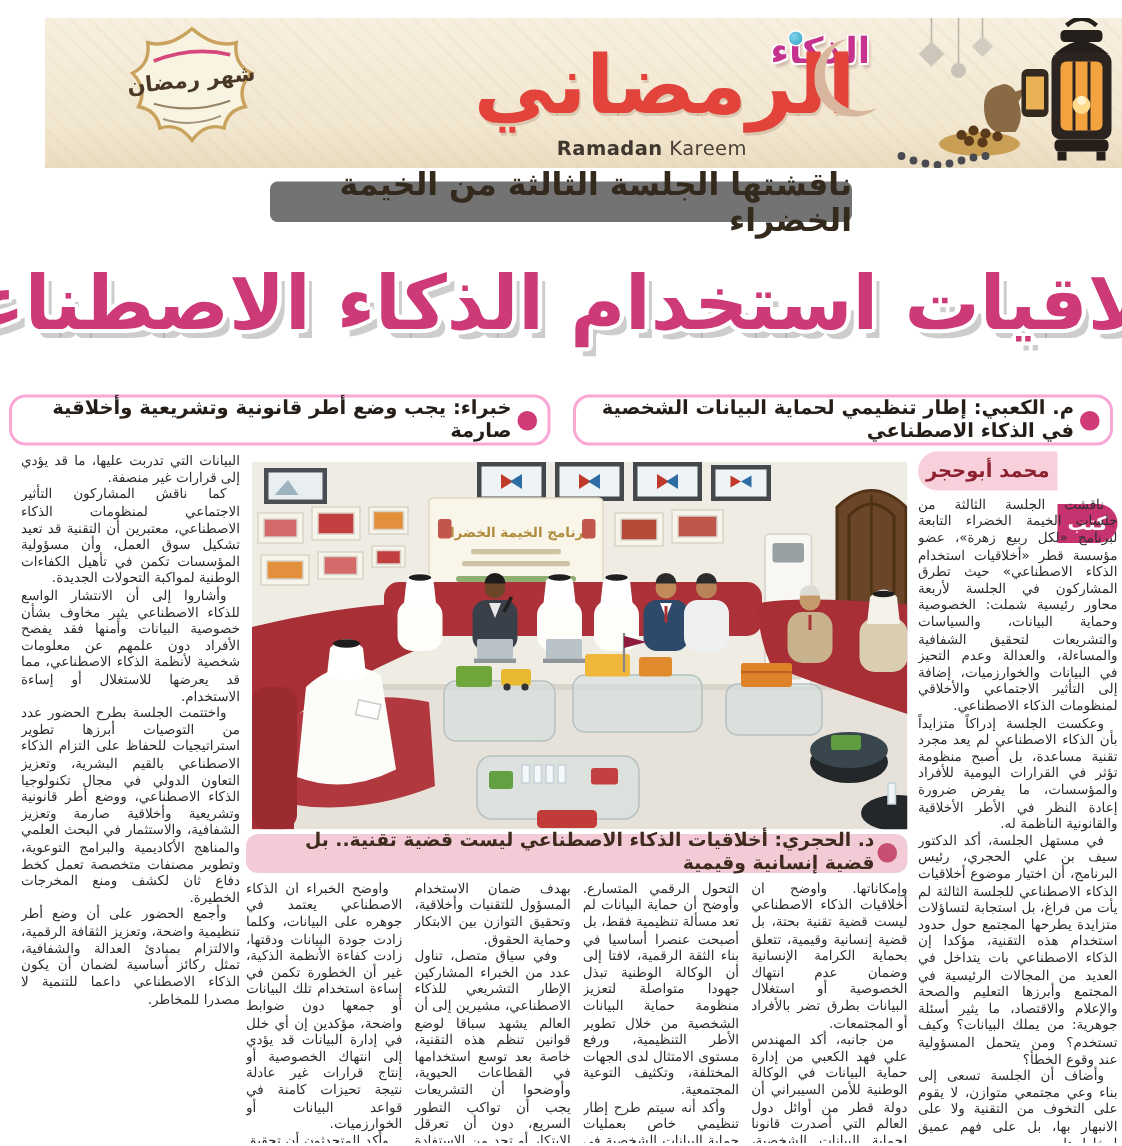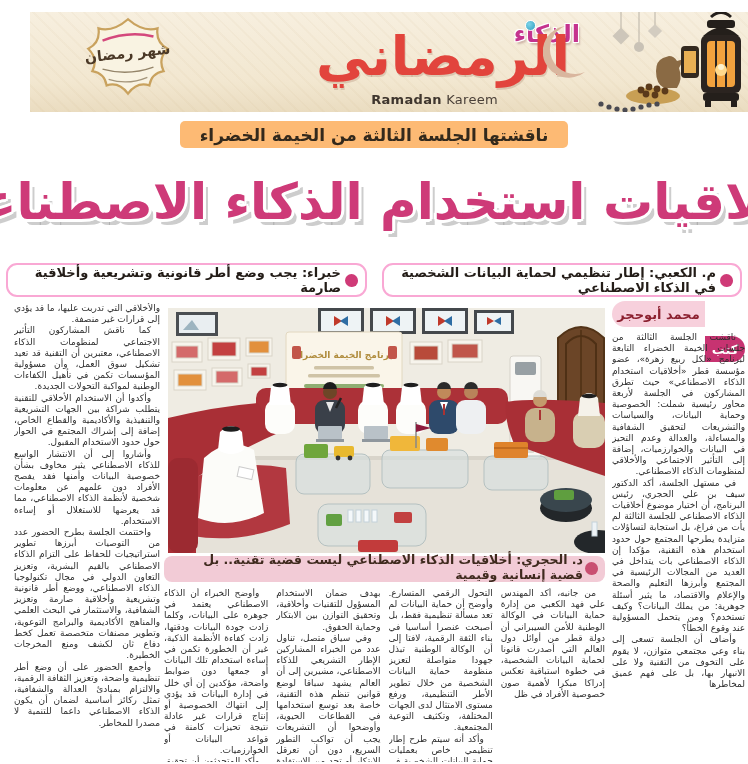--- a/index.html
+++ b/index.html
@@ -32,23 +32,23 @@
     position:absolute;right:0px;top:13px;width:330px;
     font-size:54px;font-weight:bold;color:#e2443c;line-height:60px;
     text-shadow:1px 2px 0 rgba(120,60,40,.18);
   }
   .logo-sub{position:absolute;right:110px;top:78px;font-size:13px;color:#4a4038;letter-spacing:.3px;}
   .logo-sub b{font-weight:bold;color:#3f362e;}
   .mast-deco{position:absolute;right:0;top:0;width:205px;height:100px;}
   
   .kicker{
     position:absolute;left:180px;top:121px;width:388px;height:27px;
-    background:#fdba74;border-radius:5px;
+    background:#737373;border-radius:5px;
     display:flex;align-items:center;justify-content:center;
-    font-size:17px;font-weight:bold;color:#33291c;
+    font-size:21px;font-weight:bold;color:#33291c;
   }
   
   .headline{
     position:absolute;left:0;top:146px;width:748px;height:112px;
     display:flex;align-items:center;justify-content:center;
     font-size:50px;font-weight:bold;color:#ce3a78;white-space:nowrap;
     text-shadow:
       -2px -2px 0 #fff,2px -2px 0 #fff,-2px 2px 0 #fff,2px 2px 0 #fff,
       0 -3px 0 #fff,0 3px 0 #fff,-3px 0 0 #fff,3px 0 0 #fff,
       5px 6px 0 rgba(130,130,130,.4);
@@ -424,42 +424,43 @@
 </svg>
 </div>
 
 <div class="caption">
   <span>د. الحجري: أخلاقيات الذكاء الاصطناعي ليست قضية تقنية.. بل قضية إنسانية وقيمية</span>
   <span class="quote-blob"></span>
 </div>
 
 <div class="newscol col-right">
   <p>ناقشت الجلسة الثالثة من جلسات الخيمة الخضراء التابعة لبرنامج «لكل ربيع زهرة»، عضو مؤسسة قطر «أخلاقيات استخدام الذكاء الاصطناعي» حيث تطرق المشاركون في الجلسة لأربعة محاور رئيسية شملت: الخصوصية وحماية البيانات، والسياسات والتشريعات لتحقيق الشفافية والمساءلة، والعدالة وعدم التحيز في البيانات والخوارزميات، إضافة إلى التأثير الاجتماعي والأخلاقي لمنظومات الذكاء الاصطناعي.</p>
+  <p>وعكست الجلسة إدراكاً متزايداً بأن الذكاء الاصطناعي لم يعد مجرد تقنية مساعدة، بل أصبح منظومة تؤثر في القرارات اليومية للأفراد والمؤسسات، ما يفرض ضرورة إعادة النظر في الأطر الأخلاقية والقانونية الناظمة له.</p>
   <p>في مستهل الجلسة، أكد الدكتور سيف بن علي الحجري، رئيس البرنامج، أن اختيار موضوع أخلاقيات الذكاء الاصطناعي للجلسة الثالثة لم يأت من فراغ، بل استجابة لتساؤلات متزايدة يطرحها المجتمع حول حدود استخدام هذه التقنية، مؤكدا إن الذكاء الاصطناعي بات يتداخل في العديد من المجالات الرئيسية في المجتمع وأبرزها التعليم والصحة والإعلام والاقتصاد، ما يثير أسئلة جوهرية: من يملك البيانات؟ وكيف تستخدم؟ ومن يتحمل المسؤولية عند وقوع الخطأ؟</p>
   <p>وأضاف أن الجلسة تسعى إلى بناء وعي مجتمعي متوازن، لا يقوم على التخوف من التقنية ولا على الانبهار بها، بل على فهم عميق لمخاطرها</p>
 </div>
 
 <div class="mid-wrap">
   <div class="newscol">
+    <p class="cont">وإمكاناتها. وأوضح أن أخلاقيات الذكاء الاصطناعي ليست قضية تقنية بحتة، بل قضية إنسانية وقيمية، تتعلق بحماية الكرامة الإنسانية وضمان عدم انتهاك الخصوصية أو استغلال البيانات بطرق تضر بالأفراد أو المجتمعات.</p>
     <p>من جانبه، أكد المهندس علي فهد الكعبي من إدارة حماية البيانات في الوكالة الوطنية للأمن السيبراني أن دولة قطر من أوائل دول العالم التي أصدرت قانونا لحماية البيانات الشخصية، في خطوة استباقية تعكس إدراكا مبكرا لأهمية صون خصوصية الأفراد في ظل</p>
   </div>
   <div class="newscol">
     <p class="cont">التحول الرقمي المتسارع. وأوضح أن حماية البيانات لم تعد مسألة تنظيمية فقط، بل أصبحت عنصرا أساسيا في بناء الثقة الرقمية، لافتا إلى أن الوكالة الوطنية تبذل جهودا متواصلة لتعزيز منظومة حماية البيانات الشخصية من خلال تطوير الأطر التنظيمية، ورفع مستوى الامتثال لدى الجهات المختلفة، وتكثيف التوعية المجتمعية.</p>
     <p>وأكد أنه سيتم طرح إطار تنظيمي خاص بعمليات حماية البيانات الشخصية في تطبيقات الذكاء الاصطناعي خلال الفترة القادمة،</p>
   </div>
   <div class="newscol">
     <p class="cont">بهدف ضمان الاستخدام المسؤول للتقنيات وأخلاقية، وتحقيق التوازن بين الابتكار وحماية الحقوق.</p>
     <p>وفي سياق متصل، تناول عدد من الخبراء المشاركين الإطار التشريعي للذكاء الاصطناعي، مشيرين إلى أن العالم يشهد سباقا لوضع قوانين تنظم هذه التقنية، خاصة بعد توسع استخدامها في القطاعات الحيوية، وأوضحوا أن التشريعات يجب أن تواكب التطور السريع، دون أن تعرقل الابتكار أو تحد من الاستفادة من الفرص الاقتصادية التي يوفرها الذكاء الاصطناعي.</p>
   </div>
   <div class="newscol">
     <p>وأوضح الخبراء أن الذكاء الاصطناعي يعتمد في جوهره على البيانات، وكلما زادت جودة البيانات ودقتها، زادت كفاءة الأنظمة الذكية، غير أن الخطورة تكمن في إساءة استخدام تلك البيانات أو جمعها دون ضوابط واضحة، مؤكدين إن أي خلل في إدارة البيانات قد يؤدي إلى انتهاك الخصوصية أو إنتاج قرارات غير عادلة نتيجة تحيزات كامنة في قواعد البيانات أو الخوارزميات.</p>
     <p>وأكد المتحدثون أن تحقيق العدالة وعدم التحيز في الخوارزميات يمثل أحد أكبر التحديات، إذ يمكن للأنظمة الذكية أن تعكس تحيزات</p>
   </div>
 </div>
 
 <div class="newscol col-left">
-  <p class="cont">والأخلاقي التي تدربت عليها، ما قد يؤدي إلى قرارات غير منصفة.</p>
+  <p class="cont">البيانات التي تدربت عليها، ما قد يؤدي إلى قرارات غير منصفة.</p>
   <p>كما ناقش المشاركون التأثير الاجتماعي لمنظومات الذكاء الاصطناعي، معتبرين أن التقنية قد تعيد تشكيل سوق العمل، وأن مسؤولية المؤسسات تكمن في تأهيل الكفاءات الوطنية لمواكبة التحولات الجديدة.</p>
-  <p>وأكدوا أن الاستخدام الأخلاقي للتقنية يتطلب شراكة بين الجهات التشريعية والتنفيذية والأكاديمية والقطاع الخاص، إضافة إلى إشراك المجتمع في الحوار حول حدود الاستخدام المقبول.</p>
   <p>وأشاروا إلى أن الانتشار الواسع للذكاء الاصطناعي يثير مخاوف بشأن خصوصية البيانات وأمنها فقد يفصح الأفراد دون علمهم عن معلومات شخصية لأنظمة الذكاء الاصطناعي، مما قد يعرضها للاستغلال أو إساءة الاستخدام.</p>
   <p>واختتمت الجلسة بطرح الحضور عدد من التوصيات أبرزها تطوير استراتيجيات للحفاظ على التزام الذكاء الاصطناعي بالقيم البشرية، وتعزيز التعاون الدولي في مجال تكنولوجيا الذكاء الاصطناعي، ووضع أطر قانونية وتشريعية وأخلاقية صارمة وتعزيز الشفافية، والاستثمار في البحث العلمي والمناهج الأكاديمية والبرامج التوعوية، وتطوير مصنفات متخصصة تعمل كخط دفاع ثان لكشف ومنع المخرجات الخطيرة.</p>
   <p>وأجمع الحضور على أن وضع أطر تنظيمية واضحة، وتعزيز الثقافة الرقمية، والالتزام بمبادئ العدالة والشفافية، تمثل ركائز أساسية لضمان أن يكون الذكاء الاصطناعي داعما للتنمية لا مصدرا للمخاطر.</p>
 </div>
 
 </body></html>

